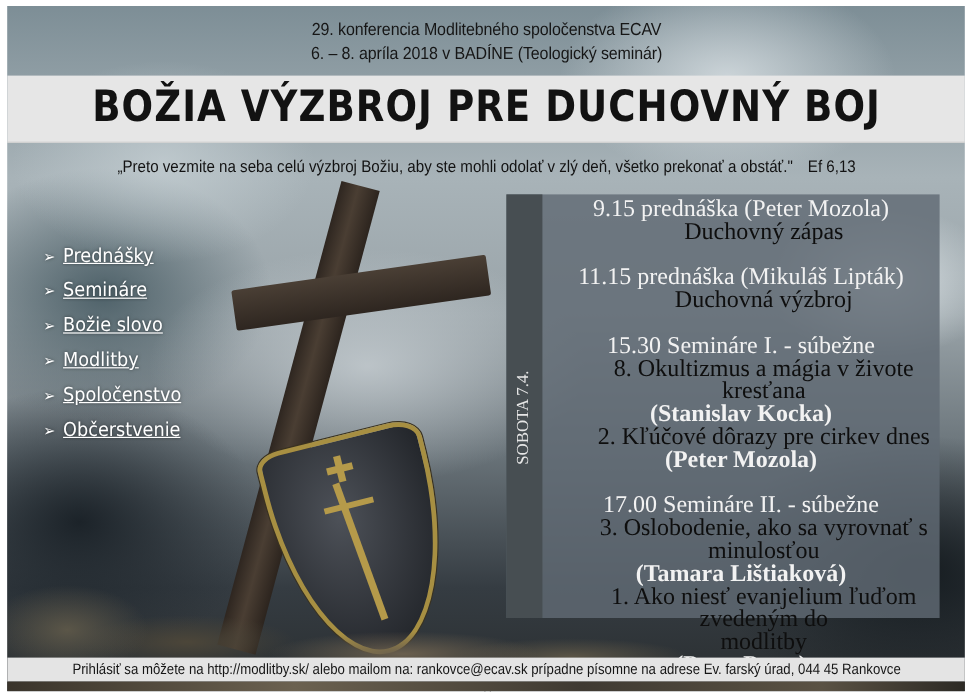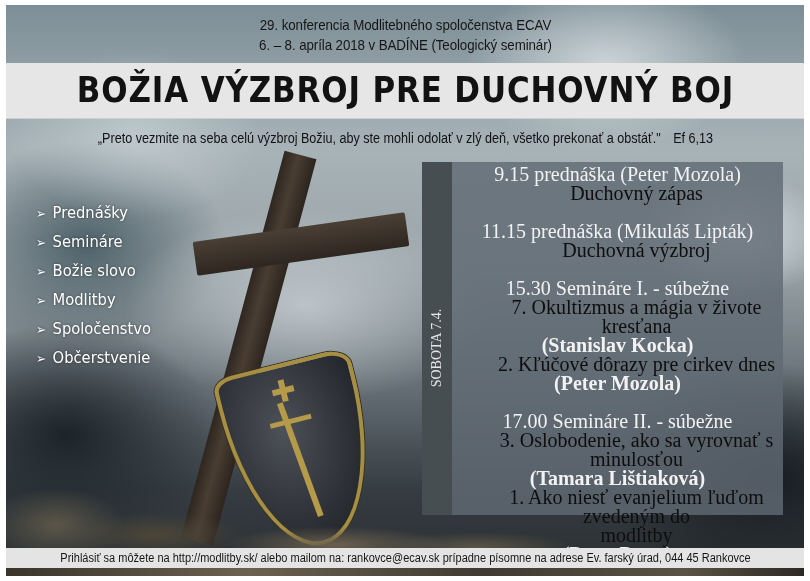--- a/index.html
+++ b/index.html
@@ -31,21 +31,21 @@
     color: #121212; letter-spacing: 1px; transform: scaleX(0.86);
   }
   .verse {
     position: absolute; left: 0; top: 124px; width: 799px; text-align: center;
     font-family: "Liberation Sans", sans-serif; font-size: 14px; line-height: 18px; color: #121212;
     transform: scaleX(0.9);
   }
   .verse .ref { margin-left: 10px; }
   .features {
     position: absolute; left: 30px; top: 193px; list-style: none; margin: 0; padding: 0;
-    font-family: "DejaVu Sans", sans-serif; font-size: 16px; color: #ffffff; text-shadow: 0 0 3px rgba(0,0,0,0.5);
+    font-family: "DejaVu Sans", sans-serif; font-size: 16px; color: #ffffff; text-shadow: 0 0 3px rgba(0,0,0,0.5); text-decoration: underline;
   }
   .features li { height: 29px; line-height: 29px; white-space: nowrap; transform: scaleX(0.92); transform-origin: left center; }
   .features .arrow { display: inline-block; width: 16px; font-size: 13px; margin-right: 2px; }
 
   
   .cross-v {
     position: absolute; left: 278px; top: 150px; width: 33px; height: 400px;
     background: linear-gradient(90deg, #2e2620, #4a3e33 45%, #2c241e);
     transform: rotate(15deg); transform-origin: 50% 0%;
   }
@@ -165,21 +165,21 @@
         <div class="session">
           <div class="time">9.15 prednáška (Peter Mozola)</div>
           <div class="topic">Duchovný zápas</div>
         </div>
         <div class="session">
           <div class="time">11.15 prednáška (Mikuláš Lipták)</div>
           <div class="topic">Duchovná výzbroj</div>
         </div>
         <div class="session">
           <div class="time">15.30 Semináre I. - súbežne</div>
-          <div class="topic">7. Okultizmus a mágia v živote kresťana</div>
+          <div class="topic">8. Okultizmus a mágia v živote kresťana</div>
           <div class="speaker">(Stanislav Kocka)</div>
           <div class="topic">2. Kľúčové dôrazy pre cirkev dnes</div>
           <div class="speaker">(Peter Mozola)</div>
         </div>
         <div class="session">
           <div class="time">17.00 Semináre II. - súbežne</div>
           <div class="topic">3. Oslobodenie, ako sa vyrovnať s minulosťou</div>
           <div class="speaker">(Tamara Lištiaková)</div>
           <div class="topic">1. Ako niesť evanjelium ľuďom zvedeným do</div>
           <div class="topic">modlitby</div>

